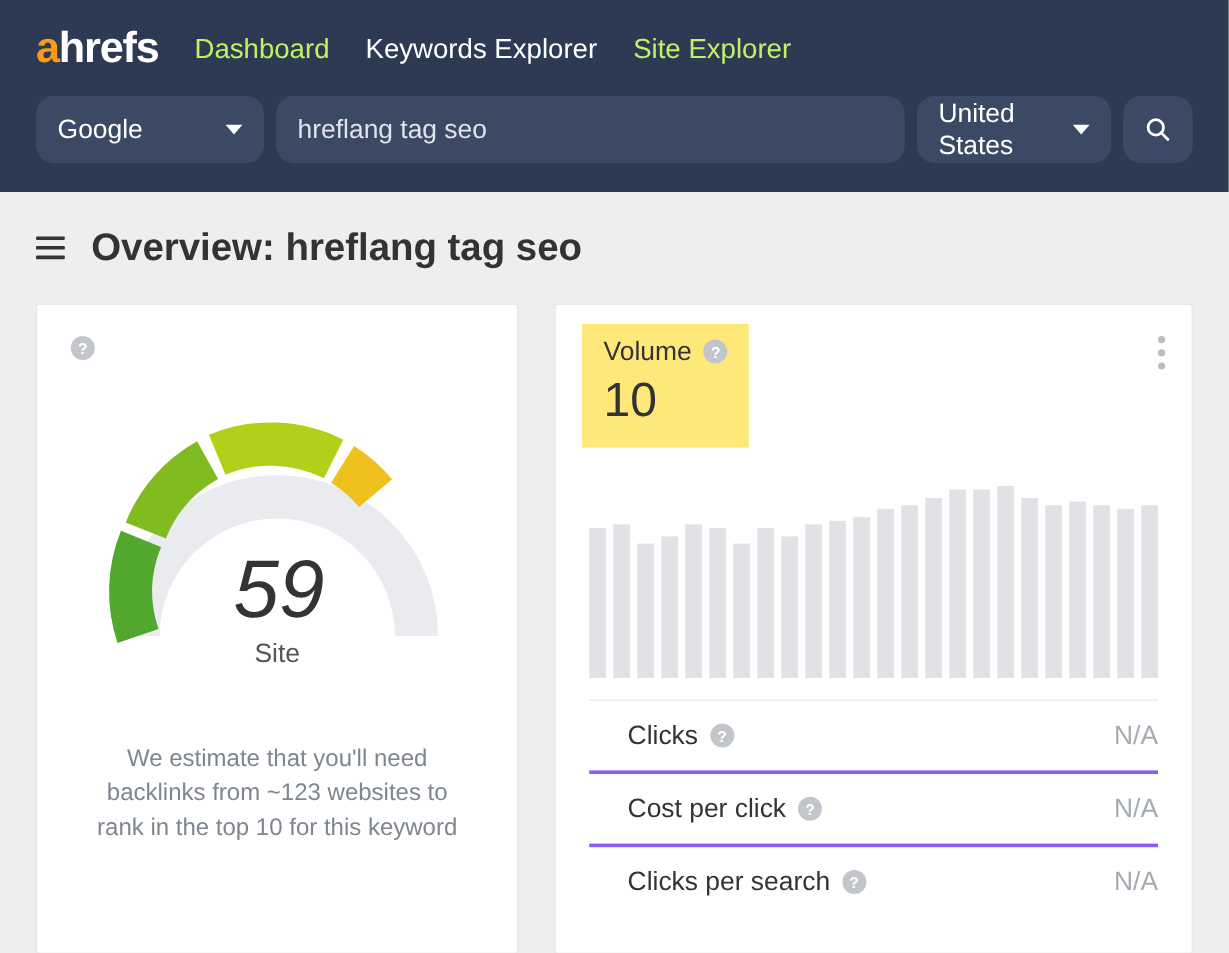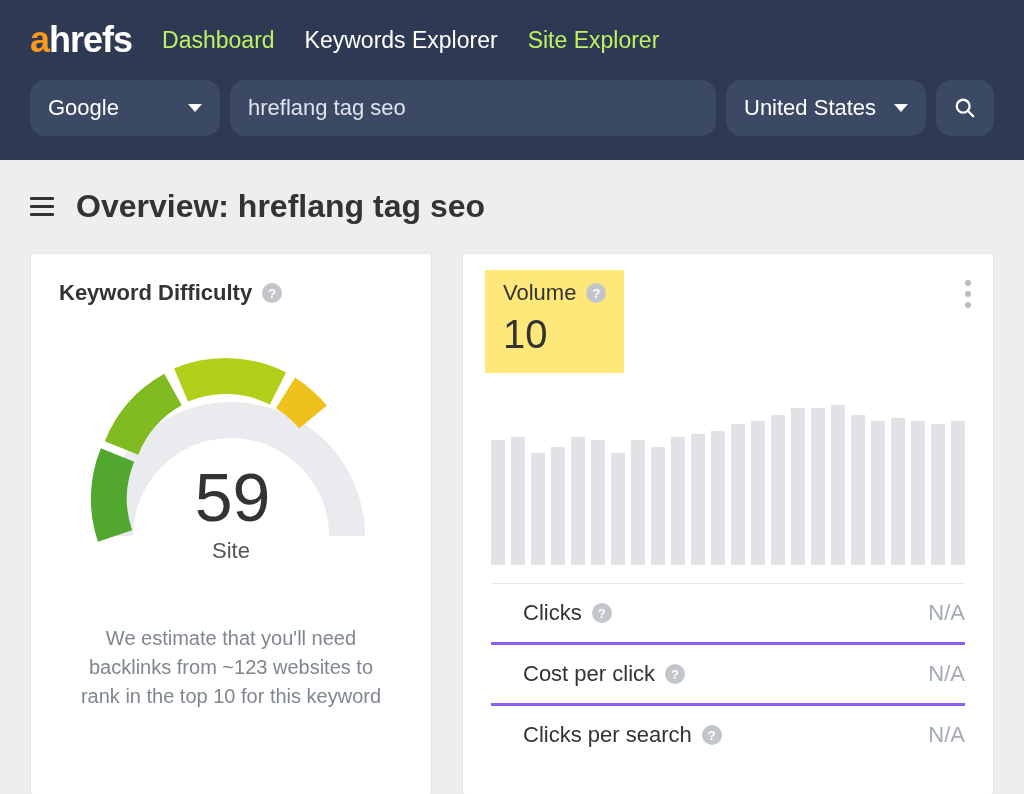--- a/index.html
+++ b/index.html
@@ -14,21 +14,21 @@
   .nav-link { color: #bef264; font-size: 23px; cursor: pointer; }
   .nav-link.active { color: #fff; }
   
   
   .search-row { display: flex; align-items: center; height: 56px; gap: 10px; }
   .ctl { background: #3c4964; color: #fff; height: 56px; border-radius: 15px; display: flex; align-items: center; padding: 0 18px; font-size: 22px; cursor: pointer; }
   .engine { width: 190px; justify-content: space-between; }
   .engine .caret, .country .caret { width: 0; height: 0; border-left: 7px solid transparent; border-right: 7px solid transparent; border-top: 8px solid #fff; }
   .query { flex: 1; color: #b9c1d1; }
   .query input { background: transparent; border: none; outline: none; color: #dfe3ec; font-size: 22px; width: 100%; }
-  .country { width: 200px; justify-content: space-between; }
+  .country { width: 162px; justify-content: space-between; }
   .search-btn { width: 58px; justify-content: center; }
   .search-btn svg { width: 22px; height: 22px; stroke: #fff; }
   
   
   .page-head { display: flex; align-items: center; gap: 22px; padding: 28px 30px 18px; }
   .hamburger { display: flex; flex-direction: column; gap: 5px; cursor: pointer; }
   .hamburger span { display:block; width: 24px; height: 3px; background: #333; border-radius: 1px; }
   .page-title { font-size: 32px; font-weight: 700; color: #333; }
   
   
@@ -36,21 +36,21 @@
   .card { background: #fff; flex: 1; border-radius: 3px; border: 1px solid #e4e6e9; padding: 26px 28px 30px; position: relative; }
   
   .card-title-row { display: flex; align-items: center; gap: 10px; }
   .card-title { font-size: 22px; font-weight: 700; color: #333; }
   .q-icon { width: 20px; height: 20px; border-radius: 50%; background: #c2c6cb; color: #fff; font-size: 13px; font-weight: 700; display: inline-flex; align-items: center; justify-content: center; }
   
   
   .gauge-wrap { display: flex; flex-direction: column; align-items: center; margin-top: 34px; }
   .gauge { position: relative; width: 300px; height: 236px; }
   .gauge svg { position: absolute; top:0; left:0; }
-  .gauge .kd-val { position: absolute; top: 118px; left: 3px; right: 0; text-align: center; font-size: 68px; font-weight: 400; color: #333; }
+  .gauge .kd-val { position: absolute; top: 118px; left: 3px; right: 0; text-align: center; font-size: 68px; font-weight: 400; color: #333; font-style: italic; }
   .gauge .kd-label { position: absolute; top: 198px; left:0; right:0; text-align: center; font-size: 22px; color: #555; }
   .estimate { margin-top: 48px; text-align: center; font-size: 20px; color: #7f868f; line-height: 1.45; padding: 0 10px; }
   
   
   .vol-highlight { display: inline-block; background: #ffe87a; padding: 10px 18px 16px; margin: -10px 0 0 -6px; }
   .vol-label-row { display: flex; align-items: center; gap: 10px; }
   .vol-title { font-size: 22px; font-weight: 400; color: #333; }
   .vol-val { font-size: 40px; font-weight: 400; color: #333; margin-top: 6px; }
   .more-dots { position: absolute; top: 26px; right: 22px; display:flex; flex-direction: column; gap: 5px; cursor: pointer; }
   .more-dots span { width: 6px; height: 6px; border-radius: 50%; background: #b9bdc2; }
@@ -102,21 +102,20 @@
       <span></span>
       <span></span>
   </div>
   <div class="page-title">Overview: hreflang tag seo</div>
 </div>
 
 <div class="cards">
 
   <div class="card">
     <div class="card-title-row">
-      <span class="card-title">Keyword Difficulty</span>
       <span class="q-icon">?</span>
     </div>
     <div class="gauge-wrap">
       <div class="gauge">
         <svg width="300" height="236" viewBox="0 0 300 236">
 
           <path d="M 34 196 A 116 116 0 1 1 266 196" fill="none" stroke="#e9ebee" stroke-width="36" stroke-linecap="butt"></path>
 
           <path d="M 34 196 A 116 116 0 0 1 36.5 115" fill="none" stroke="#52a72e" stroke-width="36"></path>
           <path d="M 40.5 108 A 116 116 0 0 1 92 49.5" fill="none" stroke="#81bb22" stroke-width="36"></path>

